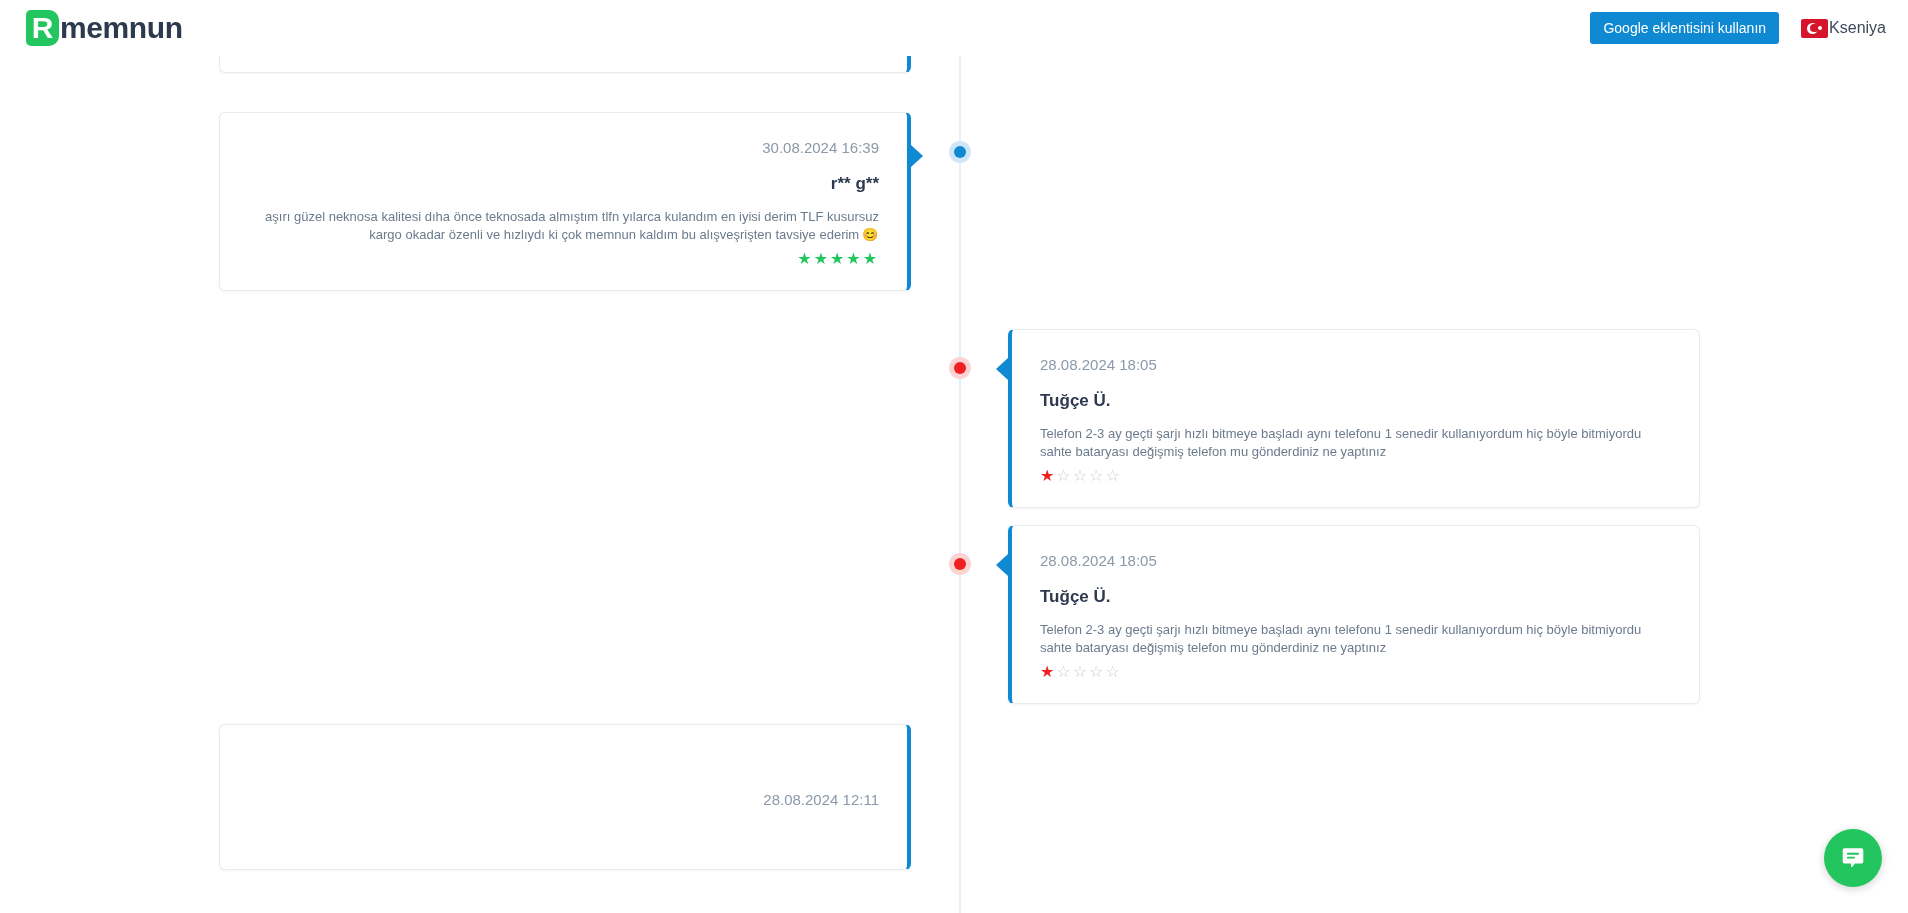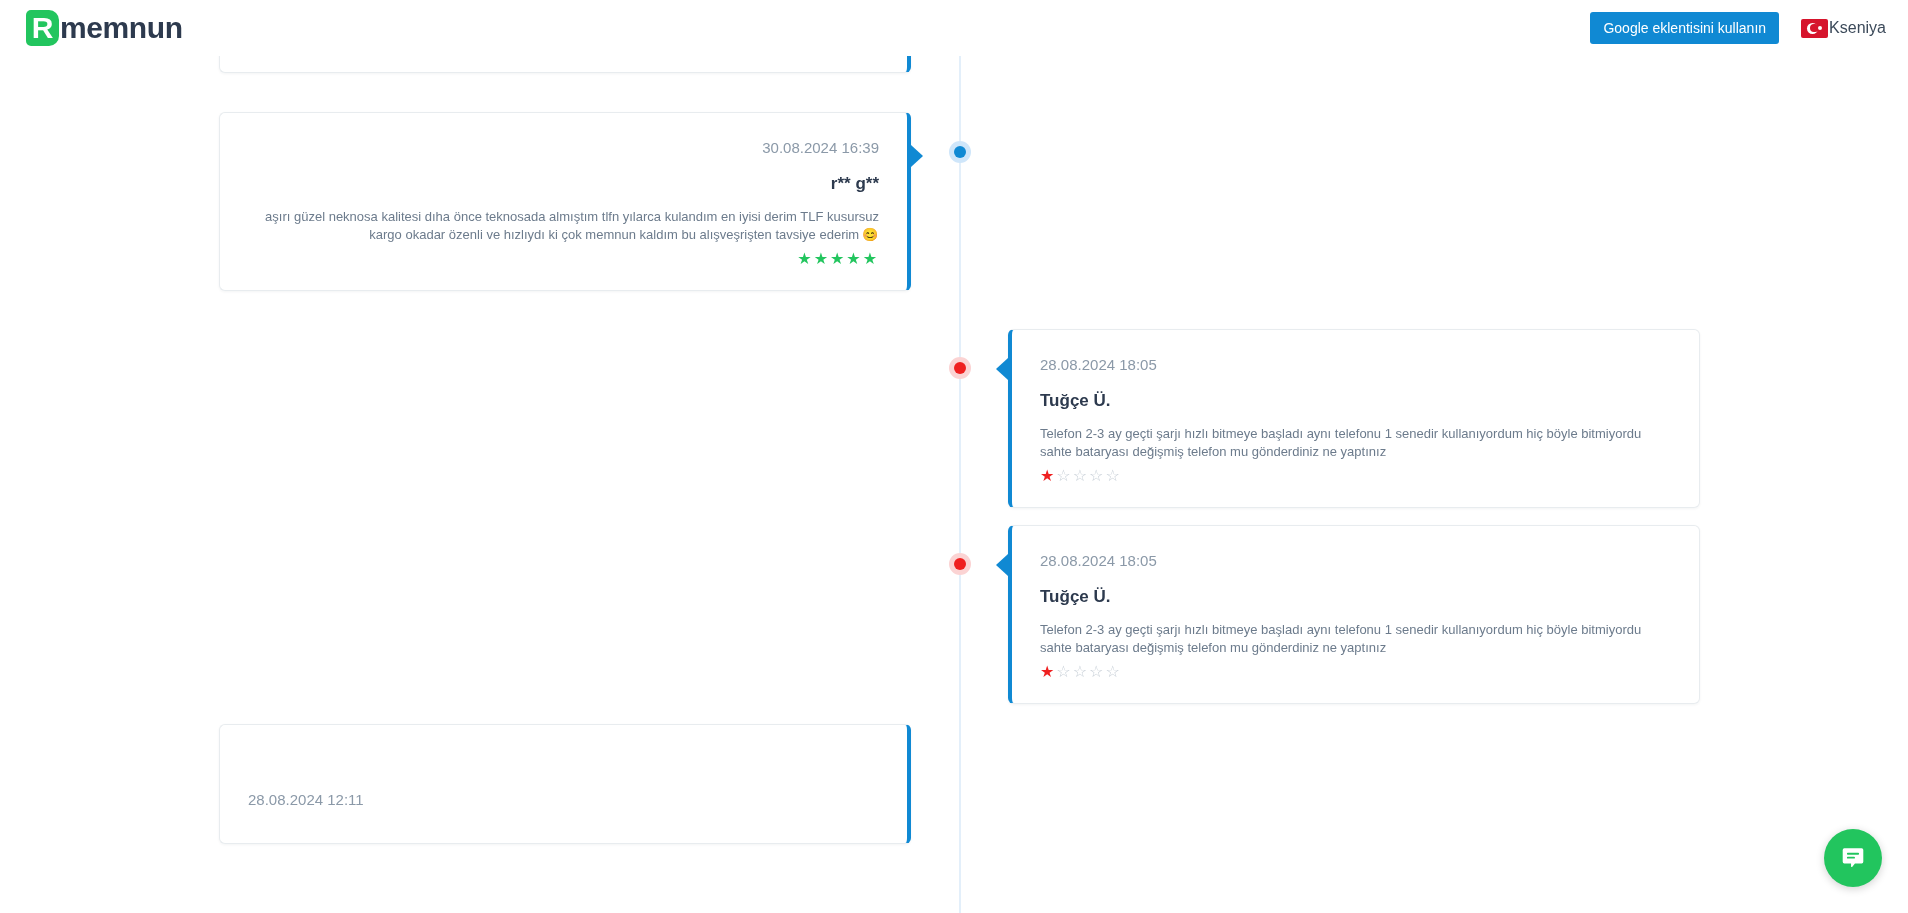--- a/index.html
+++ b/index.html
@@ -161,25 +161,25 @@
 
   
   .card.partial-top {
     left: 219px; width: 692px;
     top: -58px; height: 75px;
     border-right: 4px solid #1089d3;
     overflow: hidden;
   }
   .card.partial-bottom {
     left: 219px; width: 692px;
-    height: 120px;
+    height: 146px;
     border-right: 4px solid #1089d3;
     overflow: hidden;
     padding: 26px 28px 0 28px;
-    text-align: left;
+    text-align: right;
   }
 
   
   .chat-fab {
     position: absolute;
     right: 26px; bottom: 26px;
     width: 58px; height: 58px;
     border-radius: 50%;
     background: #22c55e;
     display: flex; align-items: center; justify-content: center;

